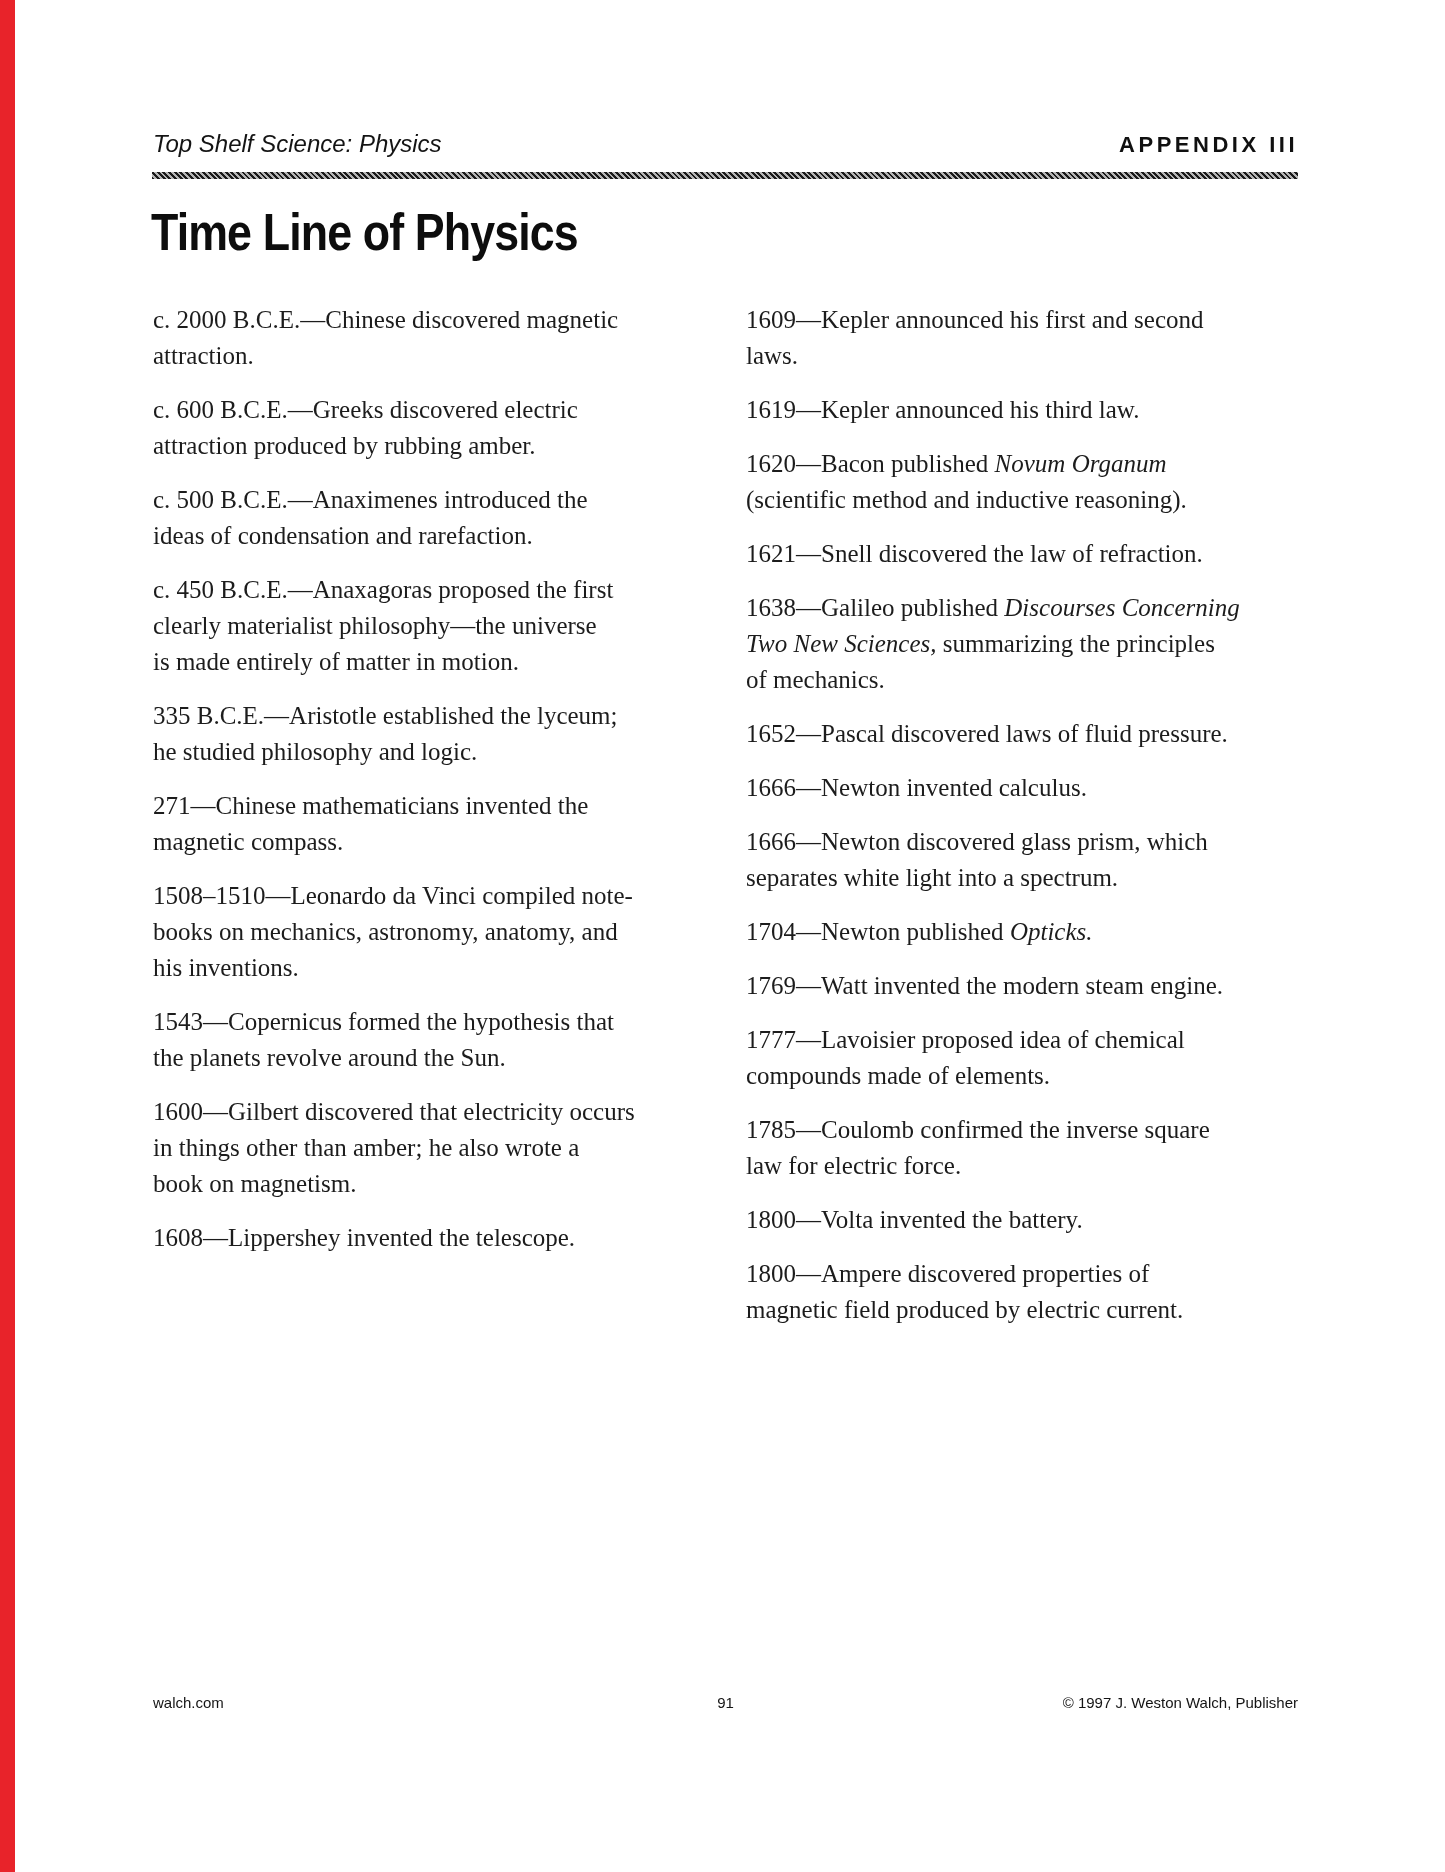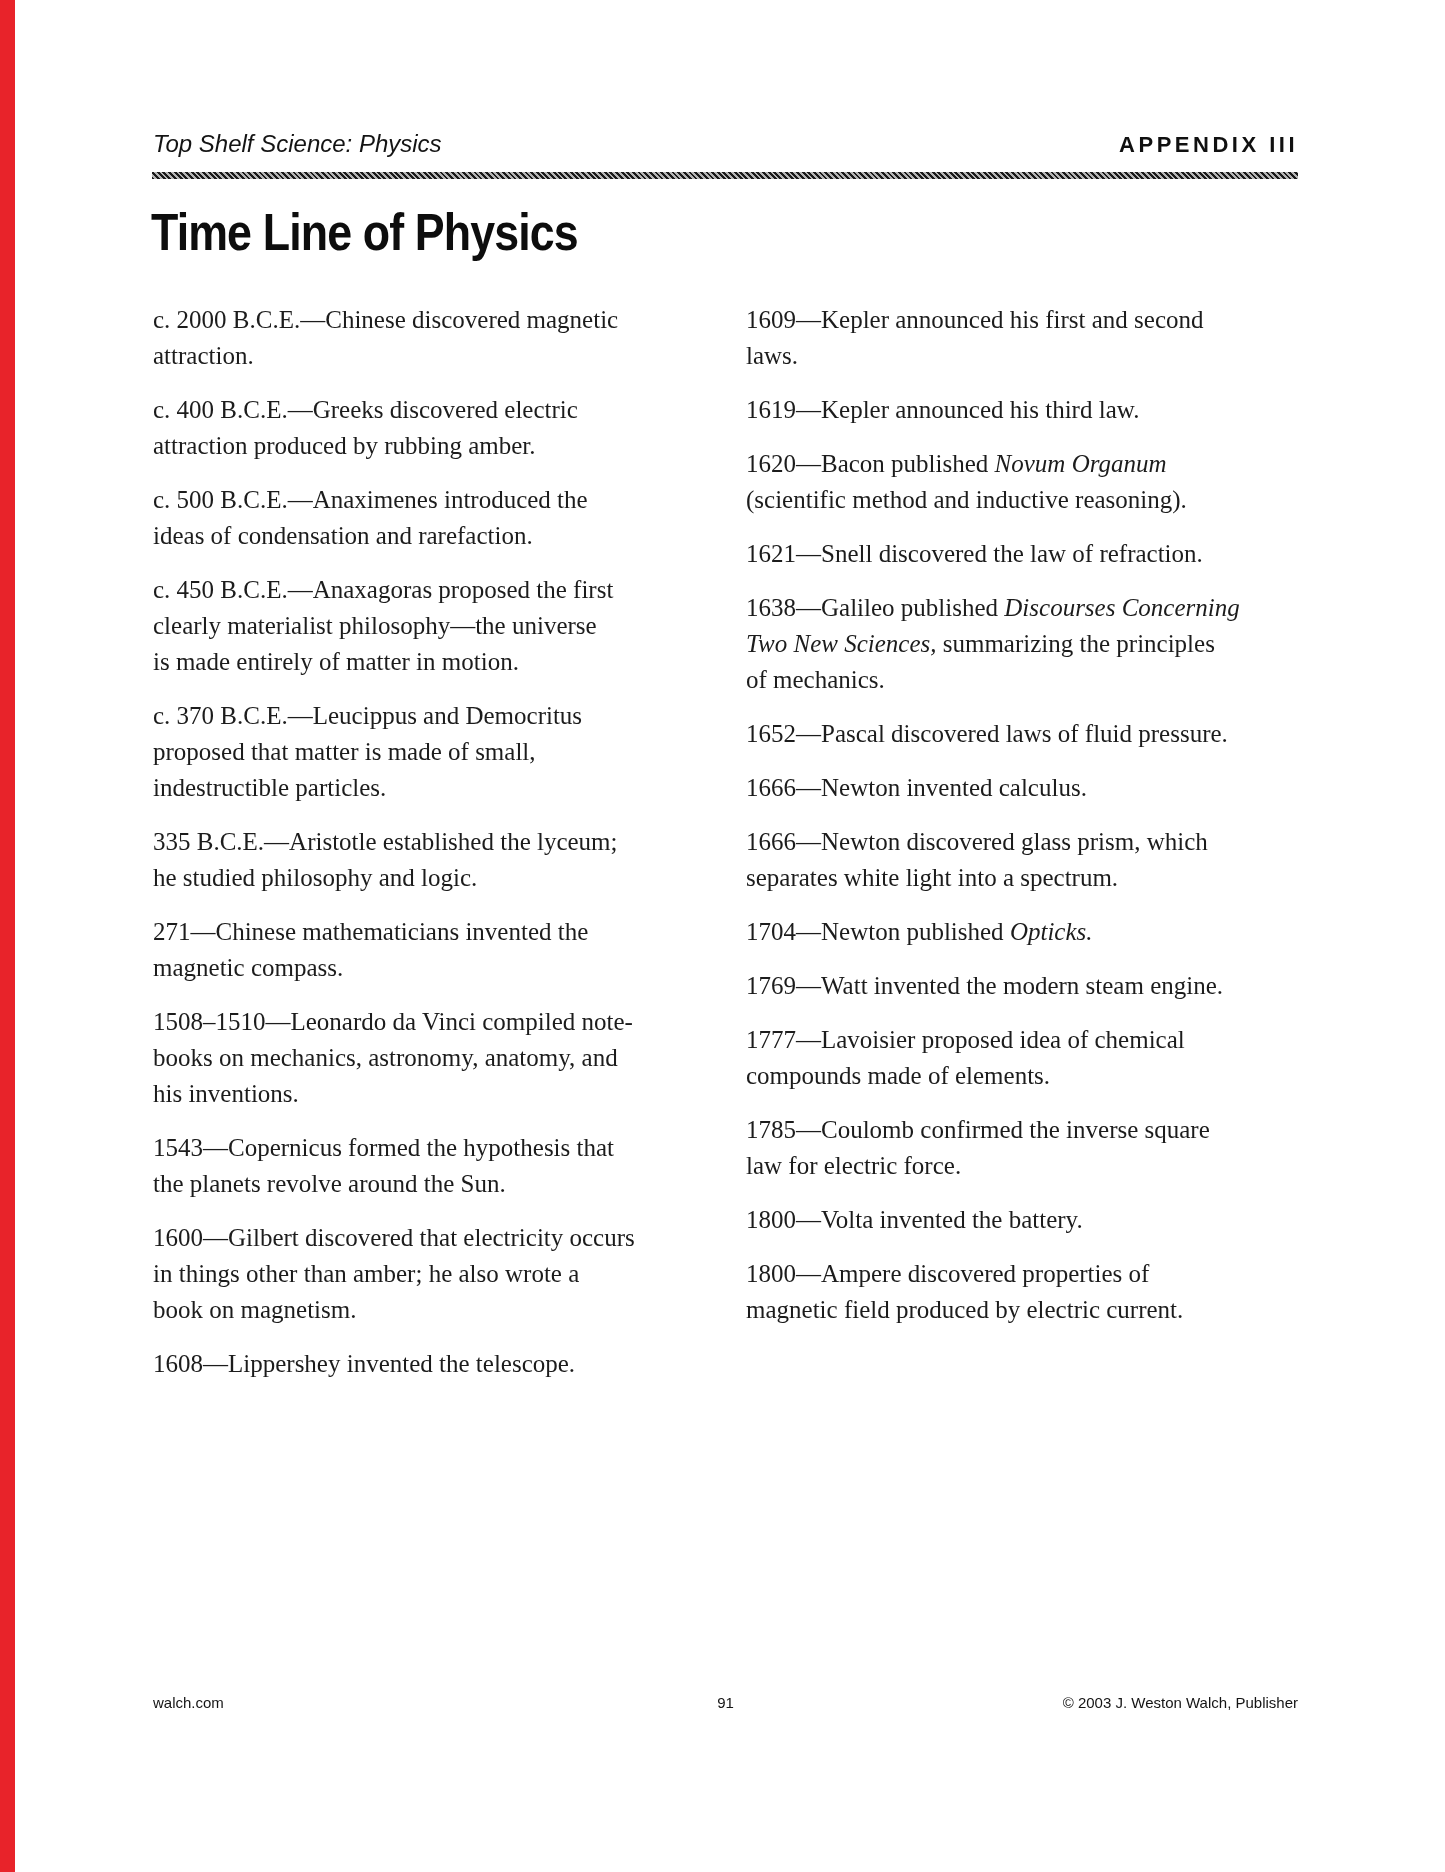--- a/index.html
+++ b/index.html
@@ -96,30 +96,27 @@
     <span class="appendix">APPENDIX III</span>
   </div>
 
   <div class="rule"></div>
 
   <h1 class="title">Time Line of Physics</h1>
 
   <div class="col col-left" id="col-left" style="color: rgb(28, 28, 28);">
       <p class="entry"><span>c. 2000 B.C.E.—Chinese discovered magnetic
 attraction.</span></p>
-      <p class="entry"><span>c. 400 B.C.E.—Greeks discovered electric
+      <p class="entry"><span>c. 600 B.C.E.—Greeks discovered electric
 attraction produced by rubbing amber.</span></p>
       <p class="entry"><span>c. 500 B.C.E.—Anaximenes introduced the
 ideas of condensation and rarefaction.</span></p>
       <p class="entry"><span>c. 450 B.C.E.—Anaxagoras proposed the first
 clearly materialist philosophy—the universe
 is made entirely of matter in motion.</span></p>
-      <p class="entry"><span>c. 370 B.C.E.—Leucippus and Democritus
-proposed that matter is made of small,
-indestructible particles.</span></p>
       <p class="entry"><span>335 B.C.E.—Aristotle established the lyceum;
 he studied philosophy and logic.</span></p>
       <p class="entry"><span>271—Chinese mathematicians invented the
 magnetic compass.</span></p>
       <p class="entry"><span>1508–1510—Leonardo da Vinci compiled note-
 books on mechanics, astronomy, anatomy, and
 his inventions.</span></p>
       <p class="entry"><span>1543—Copernicus formed the hypothesis that
 the planets revolve around the Sun.</span></p>
       <p class="entry"><span>1600—Gilbert discovered that electricity occurs
@@ -149,16 +146,16 @@
       <p class="entry"><span>1785—Coulomb confirmed the inverse square
 law for electric force.</span></p>
       <p class="entry"><span>1800—Volta invented the battery.</span></p>
       <p class="entry"><span>1800—Ampere discovered properties of
 magnetic field produced by electric current.</span></p>
     </div>
 
   <div class="footer-row">
     <span class="footer-left">walch.com</span>
     <span class="footer-center">91</span>
-    <span class="footer-right">© 2003 J. Weston Walch, Publisher</span>
+    <span class="footer-right">© 1997 J. Weston Walch, Publisher</span>
   </div>
 
 </div>
 
 </body></html>

